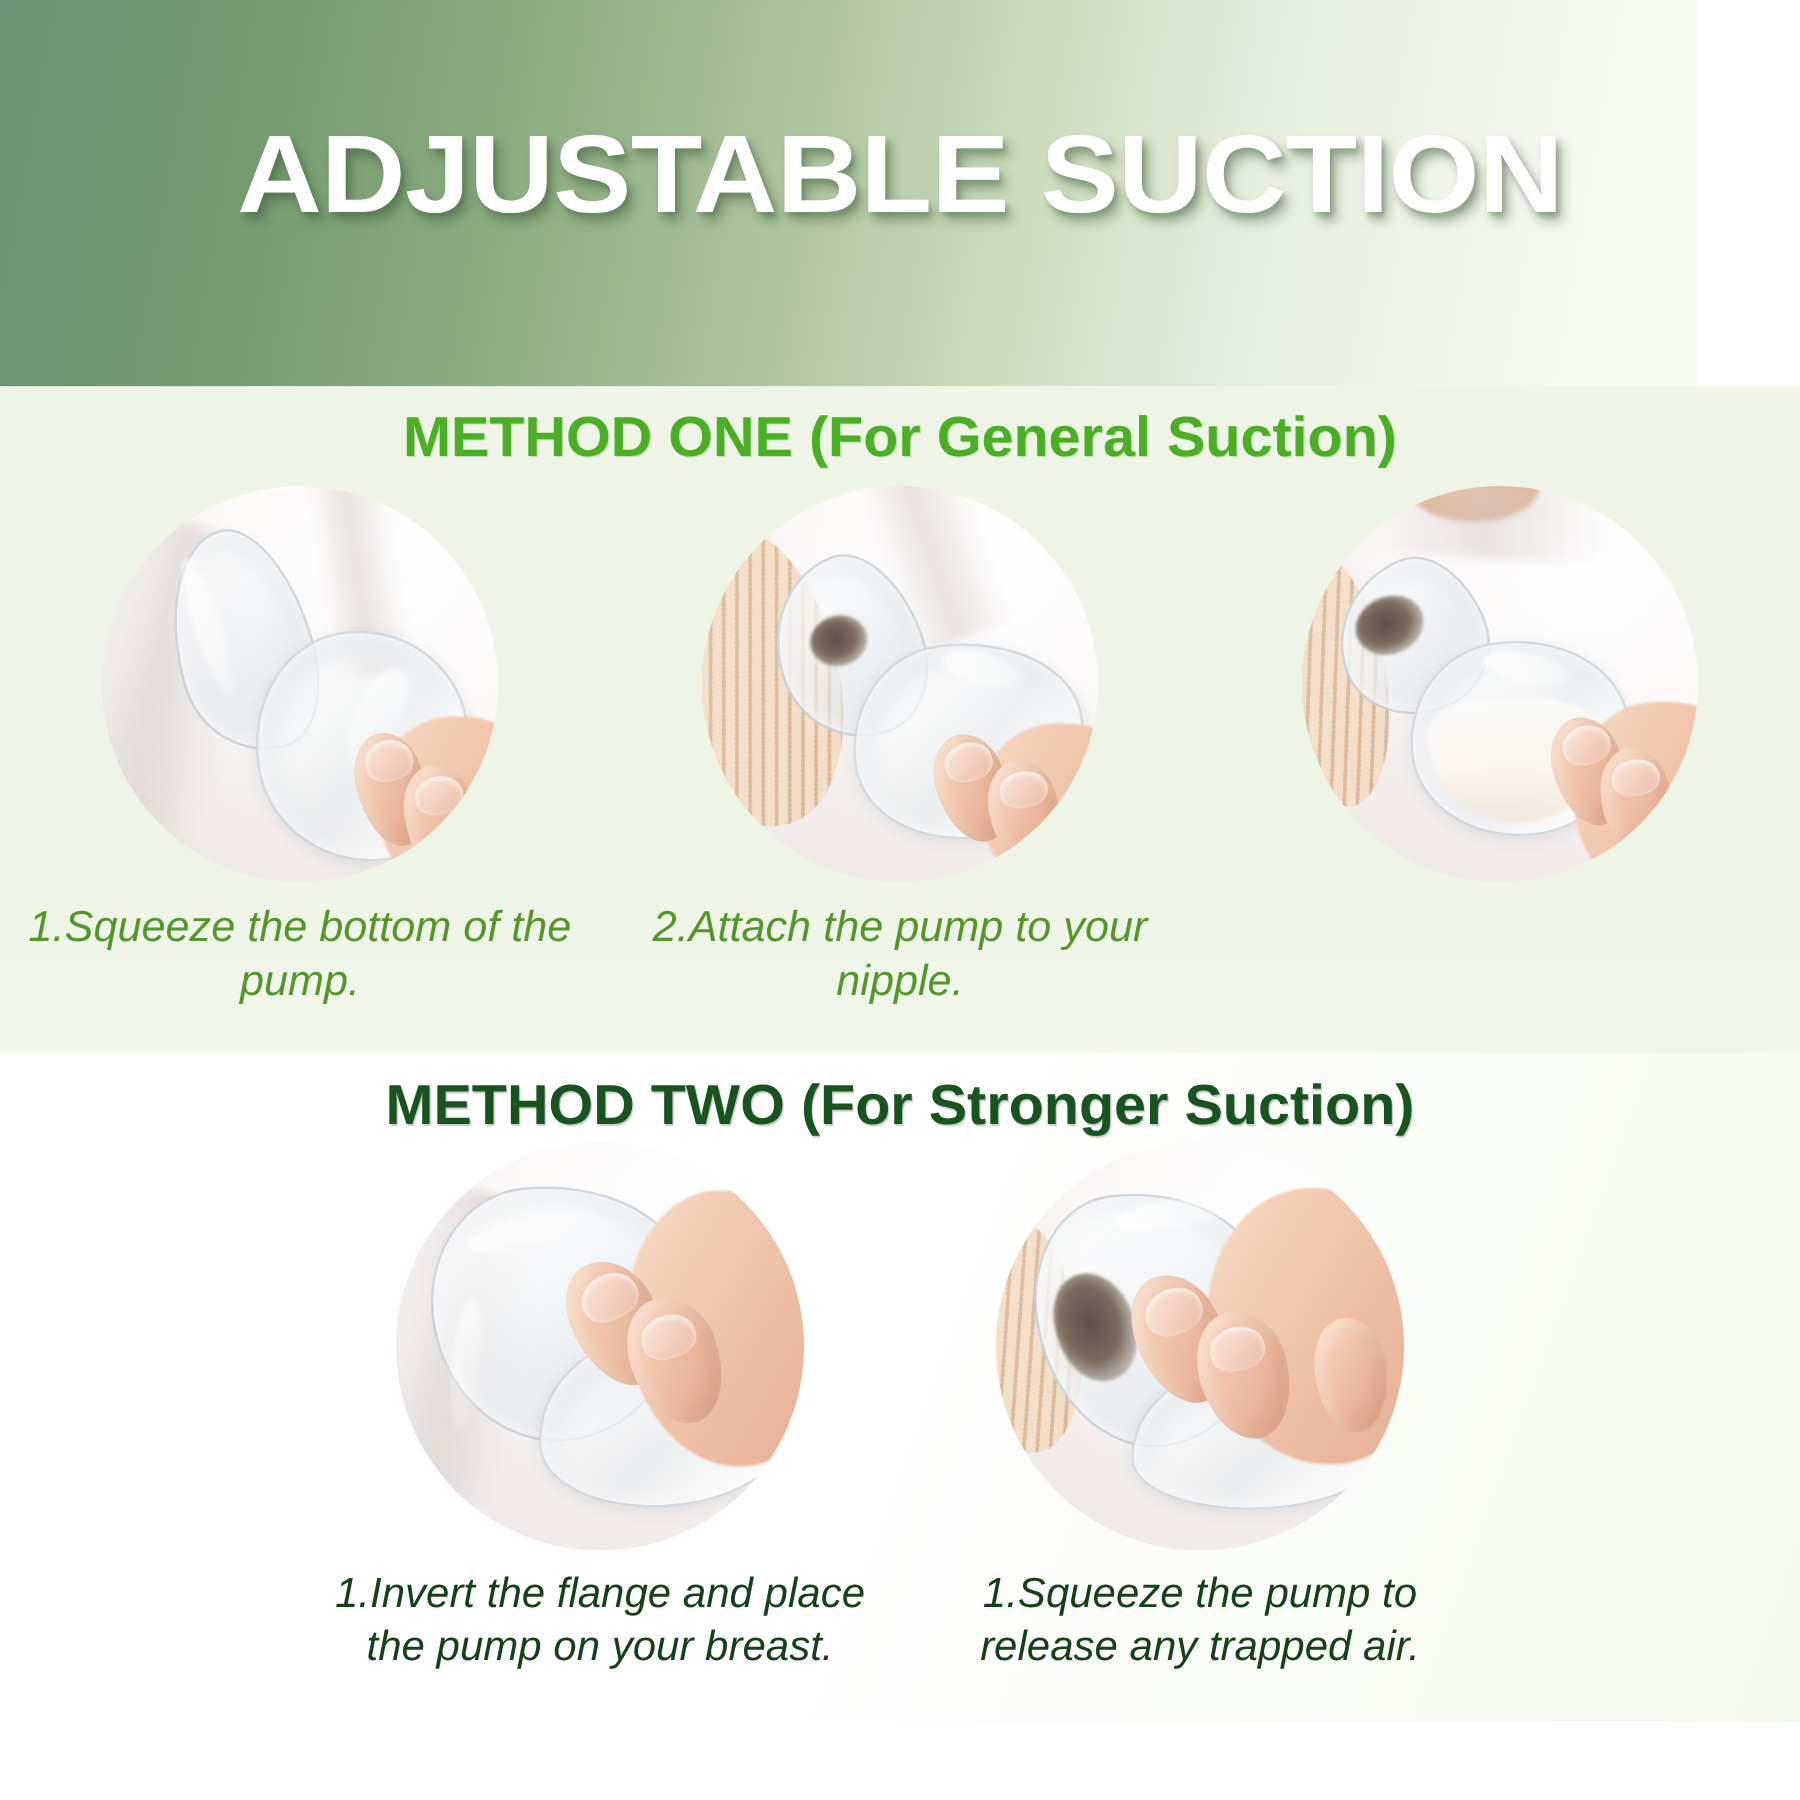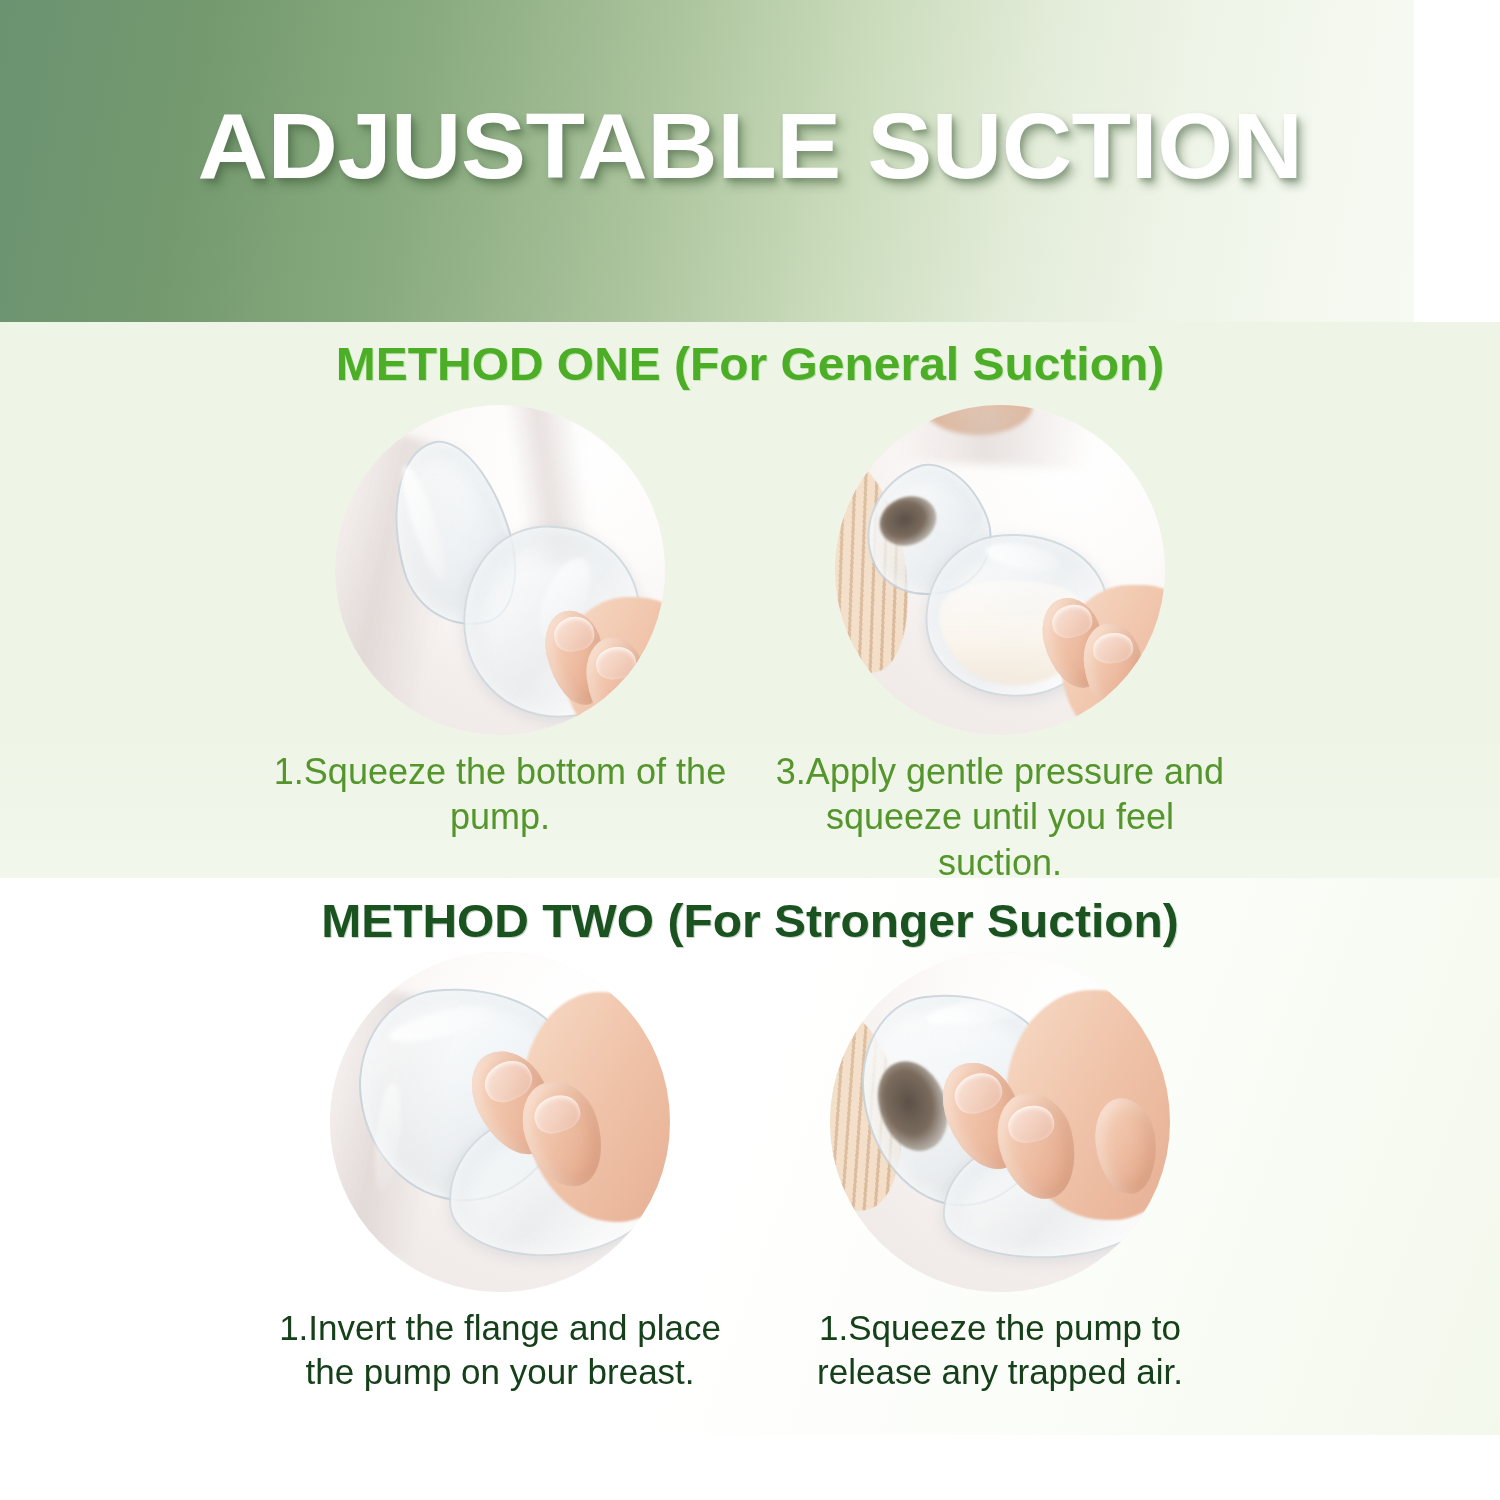--- a/index.html
+++ b/index.html
@@ -97,20 +97,21 @@
   }
 
   
   .steps-row {
     position: absolute;
     left: 0;
     width: 1500px;
     display: flex;
     justify-content: center;
     gap: 0px;
+    font-style: italic;
   }
   .steps-row.row-one { top: 405px; }
   .steps-row.row-two { top: 952px; align-items: center; }
 
   .step-cell {
     width: 500px;
     display: flex;
     flex-direction: column;
     align-items: center;
   }
@@ -265,39 +266,55 @@
         <div class="glint" style="left:210px;top:150px;width:40px;height:90px;border-radius:50%;transform:rotate(22deg);opacity:.7;"></div>
         <div class="hand-mass" style="left:228px;top:192px;width:150px;height:160px;border-radius:45% 55% 40% 60%;"></div>
         <div class="finger" style="left:213px;top:205px;width:56px;height:96px;border-radius:48% 52% 46% 54% / 40% 40% 60% 60%;transform:rotate(-12deg);"></div>
         <div class="nail" style="left:219px;top:212px;width:40px;height:34px;border-radius:50% 50% 42% 42%;transform:rotate(-12deg);"></div>
         <div class="finger" style="left:253px;top:232px;width:58px;height:96px;border-radius:48% 52% 46% 54% / 40% 40% 60% 60%;transform:rotate(-8deg);"></div>
         <div class="nail" style="left:261px;top:242px;width:40px;height:32px;border-radius:50% 50% 42% 42%;transform:rotate(-8deg);"></div>
       </div>
       <div class="caption cap-one">1.Squeeze the bottom of the pump.</div>
     </div>
 
+    <div class="step-cell">
+      <div class="photo">
+        <div class="bg-shirt"></div>
+        <div class="shirt-fold" style="left:150px;top:-20px;width:90px;height:150px;transform:rotate(-18deg);"></div>
+        <div class="knit" style="left:-36px;top:36px;width:150px;height:250px;border-radius:50% 44% 46% 52% / 46% 52% 48% 54%;transform:rotate(-12deg);"></div>
+        <div class="pump-flange" style="left:62px;top:58px;width:118px;height:150px;border-radius:60% 40% 44% 56% / 55% 56% 44% 45%;transform:rotate(-20deg);"></div>
+        <div class="nipple-dark" style="left:90px;top:108px;width:48px;height:42px;border-radius:50%;transform:rotate(-14deg);"></div>
+        <div class="pump-body" style="left:125px;top:130px;width:190px;height:160px;border-radius:42% 58% 50% 50% / 55% 46% 54% 45%;transform:rotate(-8deg);"></div>
+        <div class="glint" style="left:200px;top:140px;width:70px;height:26px;border-radius:50%;transform:rotate(14deg);"></div>
+        <div class="hand-mass" style="left:232px;top:198px;width:140px;height:150px;border-radius:48% 52% 40% 60%;"></div>
+        <div class="finger" style="left:196px;top:206px;width:58px;height:92px;border-radius:48% 52% 46% 54% / 42% 42% 58% 58%;transform:rotate(-16deg);"></div>
+        <div class="nail" style="left:202px;top:214px;width:40px;height:32px;border-radius:50% 50% 42% 42%;transform:rotate(-16deg);"></div>
+        <div class="finger" style="left:240px;top:228px;width:58px;height:92px;border-radius:48% 52% 46% 54% / 42% 42% 58% 58%;transform:rotate(-10deg);"></div>
+        <div class="nail" style="left:248px;top:238px;width:40px;height:30px;border-radius:50% 50% 42% 42%;transform:rotate(-10deg);"></div>
+      </div>
+      <div class="caption cap-one">2.Attach the pump to your nipple.</div>
+    </div>
 
     <div class="step-cell">
       <div class="photo">
         <div class="bg-shirt"></div>
         <div class="skin-neck" style="left:88px;top:-30px;width:110px;height:60px;border-radius:0 0 60% 60%;"></div>
         <div class="shirt-fold" style="left:60px;top:0px;width:200px;height:60px;transform:rotate(3deg);"></div>
         <div class="knit" style="left:-40px;top:50px;width:110px;height:220px;border-radius:48% 46% 44% 52% / 48% 50% 50% 52%;transform:rotate(-10deg);"></div>
         <div class="pump-flange" style="left:30px;top:62px;width:120px;height:125px;border-radius:62% 38% 46% 54% / 56% 56% 44% 44%;transform:rotate(-22deg);"></div>
         <div class="nipple-dark" style="left:44px;top:92px;width:58px;height:48px;border-radius:50%;transform:rotate(-22deg);"></div>
         <div class="pump-body" style="left:90px;top:128px;width:180px;height:160px;border-radius:44% 56% 48% 52% / 52% 48% 52% 48%;transform:rotate(-8deg);"></div>
         <div class="pump-milk" style="left:104px;top:176px;width:152px;height:104px;border-radius:40% 45% 50% 50% / 30% 35% 65% 70%;"></div>
         <div class="glint" style="left:150px;top:140px;width:76px;height:24px;border-radius:50%;transform:rotate(10deg);"></div>
         <div class="hand-mass" style="left:226px;top:180px;width:150px;height:170px;border-radius:50% 50% 40% 60%;"></div>
         <div class="finger" style="left:210px;top:192px;width:58px;height:92px;border-radius:48% 52% 46% 54% / 42% 42% 58% 58%;transform:rotate(-14deg);"></div>
         <div class="nail" style="left:217px;top:200px;width:40px;height:32px;border-radius:50% 50% 42% 42%;transform:rotate(-14deg);"></div>
         <div class="finger" style="left:250px;top:218px;width:58px;height:94px;border-radius:48% 52% 46% 54% / 42% 42% 58% 58%;transform:rotate(-8deg);"></div>
         <div class="nail" style="left:258px;top:228px;width:40px;height:30px;border-radius:50% 50% 42% 42%;transform:rotate(-8deg);"></div>
       </div>
-      <div class="caption cap-one">3.Apply gentle pressure and squeeze until you feel suction.</div>
     </div>
 
   </div>
 
   <div class="section-two"></div>
   <div class="heading-two">METHOD TWO (For Stronger Suction)</div>
 
   <div class="steps-row row-two">
 
     <div class="step-cell">

